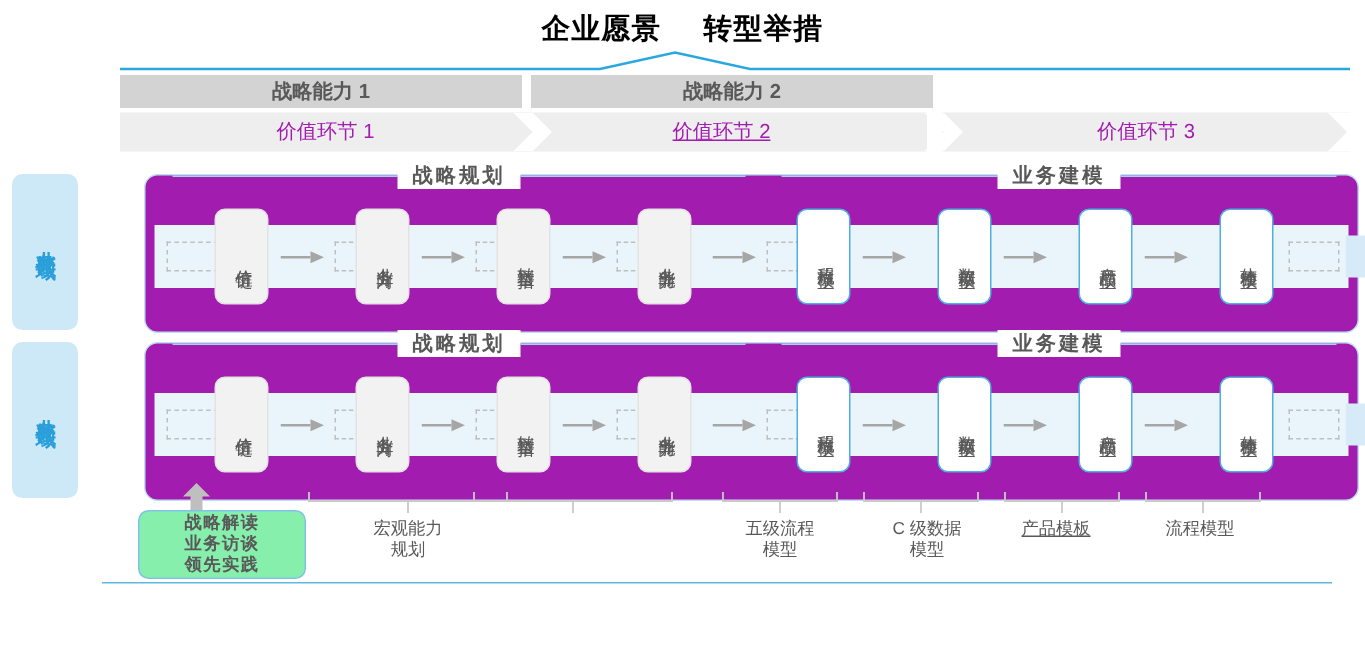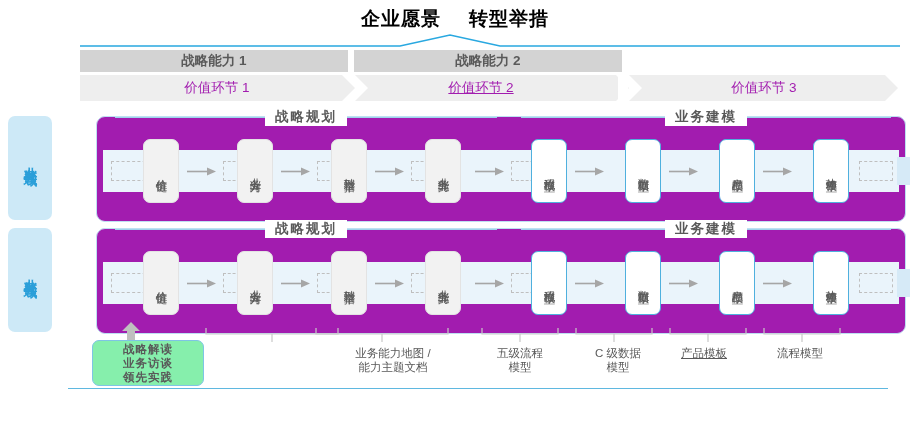--- a/index.html
+++ b/index.html
@@ -261,21 +261,21 @@
       <path d="M126,0 L126,6 L192,6 M192,6 L258,6 L258,0 M192,6 L192,14"></path>
       <path d="M236,0 L236,6 L302,6 M302,6 L368,6 L368,0 M302,6 L302,14"></path>
       <path d="M402,0 L402,6 L440,6 M440,6 L478,6 L478,0 M440,6 L440,14"></path>
       <path d="M496,0 L496,6 L534,6 M534,6 L572,6 L572,0 M534,6 L534,14"></path>
       <path d="M590,0 L590,6 L628,6 M628,6 L666,6 L666,0 M628,6 L628,14"></path>
       <path d="M684,0 L684,6 L722,6 M722,6 L760,6 L760,0 M722,6 L722,14"></path>
     </g>
   </svg>
 
   <div class="tool-box">战略解读<br>业务访谈<br>领先实践</div>
-  <div class="tool-lbl" style="left:320px;top:346px;width:146px;">业务能力地图 /<br>能力主题文档</div>
+  <div class="tool-lbl" style="left:212px;top:346px;width:120px;">宏观能力<br>规划</div>
   <div class="tool-lbl" style="left:466px;top:346px;width:108px;">五级流程<br>模型</div>
   <div class="tool-lbl" style="left:566px;top:346px;width:104px;">C 级数据<br>模型</div>
   <div class="tool-lbl" style="left:652px;top:346px;width:104px;text-decoration:underline;">产品模板</div>
   <div class="tool-lbl" style="left:748px;top:346px;width:104px;">流程模型</div>
 
   <div class="footer-top"></div>
 
 </div>
 
 </body></html>

